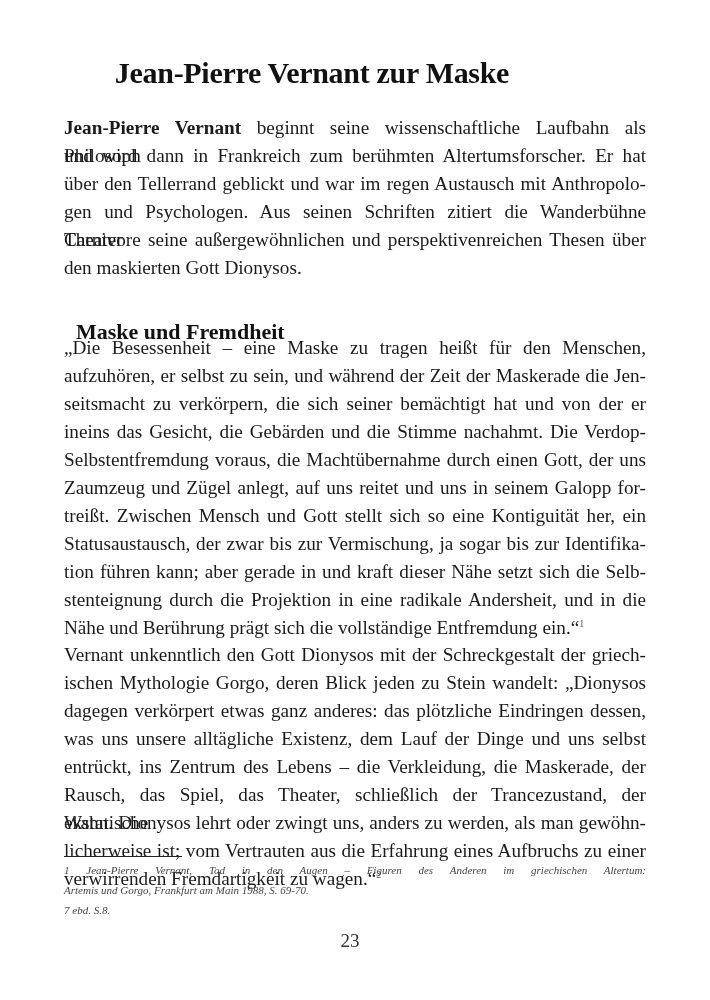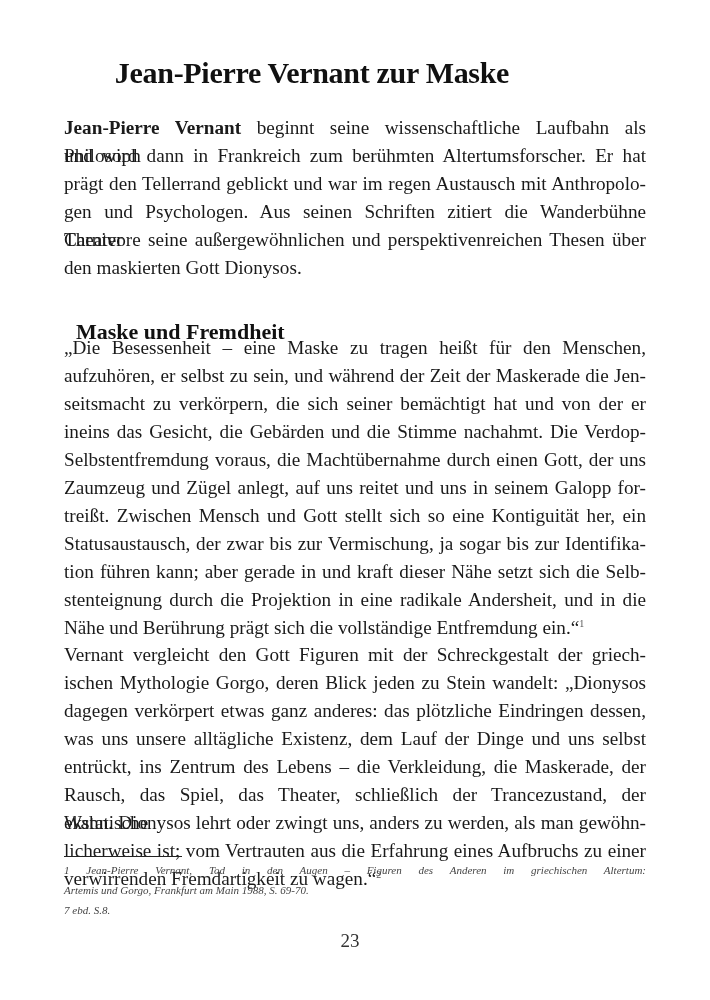--- a/index.html
+++ b/index.html
@@ -27,21 +27,21 @@
   .page-number { position: absolute; top: 930px; left: 0; width: 700px; text-align: center; font-size: 19px; color: #333; }
 </style>
 </head>
 <body>
 
 <h1 class="page-title">Jean-Pierre Vernant zur Maske</h1>
 
 <div class="block intro">
   <span class="line"><span class="just"><span class="bold">Jean-Pierre Vernant</span><span> beginnt seine wissenschaftliche Laufbahn als Philosoph</span></span></span>
   <span class="line"><span class="just">und wird dann in Frankreich zum berühmten Altertumsforscher. Er hat</span></span>
-  <span class="line"><span class="just">prägt den Tellerrand geblickt und war im regen Austausch mit Anthropolo-</span></span>
+  <span class="line"><span class="just">über den Tellerrand geblickt und war im regen Austausch mit Anthropolo-</span></span>
   <span class="line"><span class="just">gen und Psychologen. Aus seinen Schriften zitiert die Wanderbühne Theater</span></span>
   <span class="line"><span class="just">Carnivore seine außergewöhnlichen und perspektivenreichen Thesen über</span></span>
   <span class="line last"><span class="just">den maskierten Gott Dionysos.</span></span>
 </div>
 
 <h2 class="section-heading">Maske und Fremdheit</h2>
 
 <div class="block quote1">
   <span class="line"><span class="just">„Die Besessenheit – eine Maske zu tragen heißt für den Menschen,</span></span>
   <span class="line"><span class="just">aufzuhören, er selbst zu sein, und während der Zeit der Maskerade die Jen-</span></span>
@@ -50,21 +50,21 @@
   <span class="line"><span class="just">Selbstentfremdung voraus, die Machtübernahme durch einen Gott, der uns</span></span>
   <span class="line"><span class="just">Zaumzeug und Zügel anlegt, auf uns reitet und uns in seinem Galopp for-</span></span>
   <span class="line"><span class="just">treißt. Zwischen Mensch und Gott stellt sich so eine Kontiguität her, ein</span></span>
   <span class="line"><span class="just">Statusaustausch, der zwar bis zur Vermischung, ja sogar bis zur Identifika-</span></span>
   <span class="line"><span class="just">tion führen kann; aber gerade in und kraft dieser Nähe setzt sich die Selb-</span></span>
   <span class="line"><span class="just">stenteignung durch die Projektion in eine radikale Andersheit, und in die</span></span>
   <span class="line last"><span class="just"><span>Nähe und Berührung prägt sich die vollständige Entfremdung ein.“</span><sup class="fn-ref">1</sup></span></span>
 </div>
 
 <div class="block para2">
-  <span class="line"><span class="just">Vernant vergleicht den Gott Figuren mit der Schreckgestalt der griech-</span></span>
+  <span class="line"><span class="just">Vernant unkenntlich den Gott Dionysos mit der Schreckgestalt der griech-</span></span>
   <span class="line"><span class="just">ischen Mythologie Gorgo, deren Blick jeden zu Stein wandelt: „Dionysos</span></span>
   <span class="line"><span class="just">dagegen verkörpert etwas ganz anderes: das plötzliche Eindringen dessen,</span></span>
   <span class="line"><span class="just">was uns unsere alltägliche Existenz, dem Lauf der Dinge und uns selbst</span></span>
   <span class="line"><span class="just">entrückt, ins Zentrum des Lebens – die Verkleidung, die Maskerade, der</span></span>
   <span class="line"><span class="just">Rausch, das Spiel, das Theater, schließlich der Trancezustand, der ekstatische</span></span>
   <span class="line"><span class="just">Wahn. Dionysos lehrt oder zwingt uns, anders zu werden, als man gewöhn-</span></span>
   <span class="line"><span class="just">licherweise ist; vom Vertrauten aus die Erfahrung eines Aufbruchs zu einer</span></span>
   <span class="line last"><span class="just"><span>verwirrenden Fremdartigkeit zu wagen.“</span><sup class="fn-ref">2</sup></span></span>
 </div>
 

